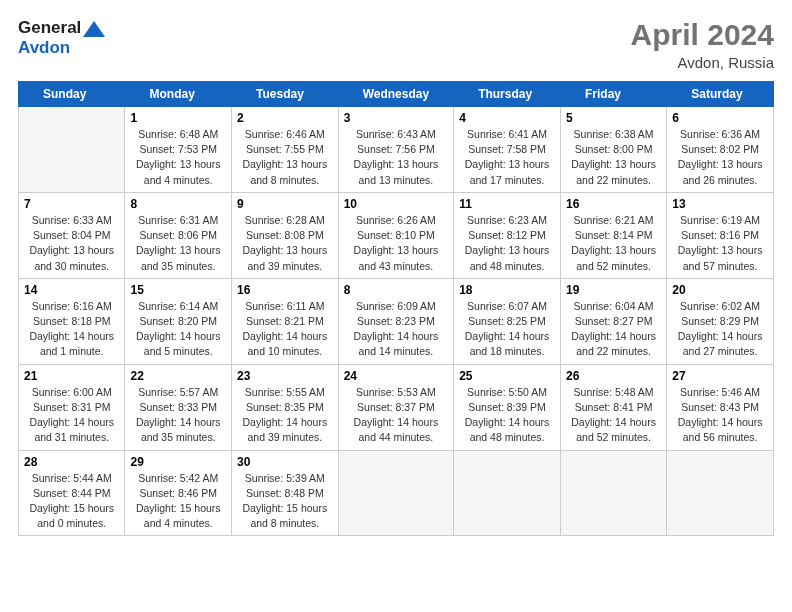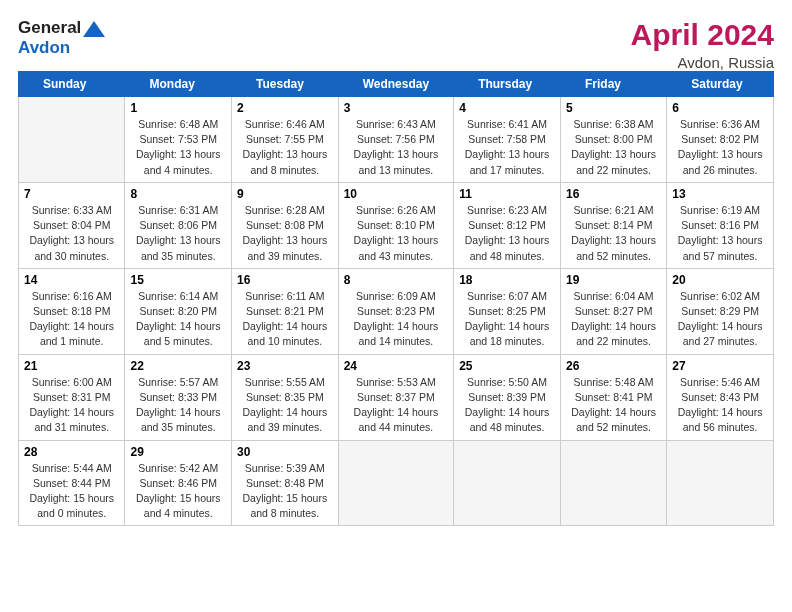--- a/index.html
+++ b/index.html
@@ -13,33 +13,34 @@
     .page {
       width: 792px;
       min-height: 612px;
       background: #fff;
       padding: 18px 18px 12px 18px;
     }
     .header {
       display: flex;
       justify-content: space-between;
       align-items: flex-start;
+      margin-bottom: 10px;
     }
     .logo {
       display: flex;
       align-items: center;
       gap: 0;
     }
     .title-block {
       text-align: right;
     }
     .title-month {
       font-size: 30px;
       font-weight: bold;
-      color: #be185d;
+      color: #737373;
       text-align: right;
     }
     .title-location {
       font-size: 15px;
       color: #444;
       margin-top: 2px;
     }
     .calendar {
       width: 100%;
       border-collapse: collapse;

